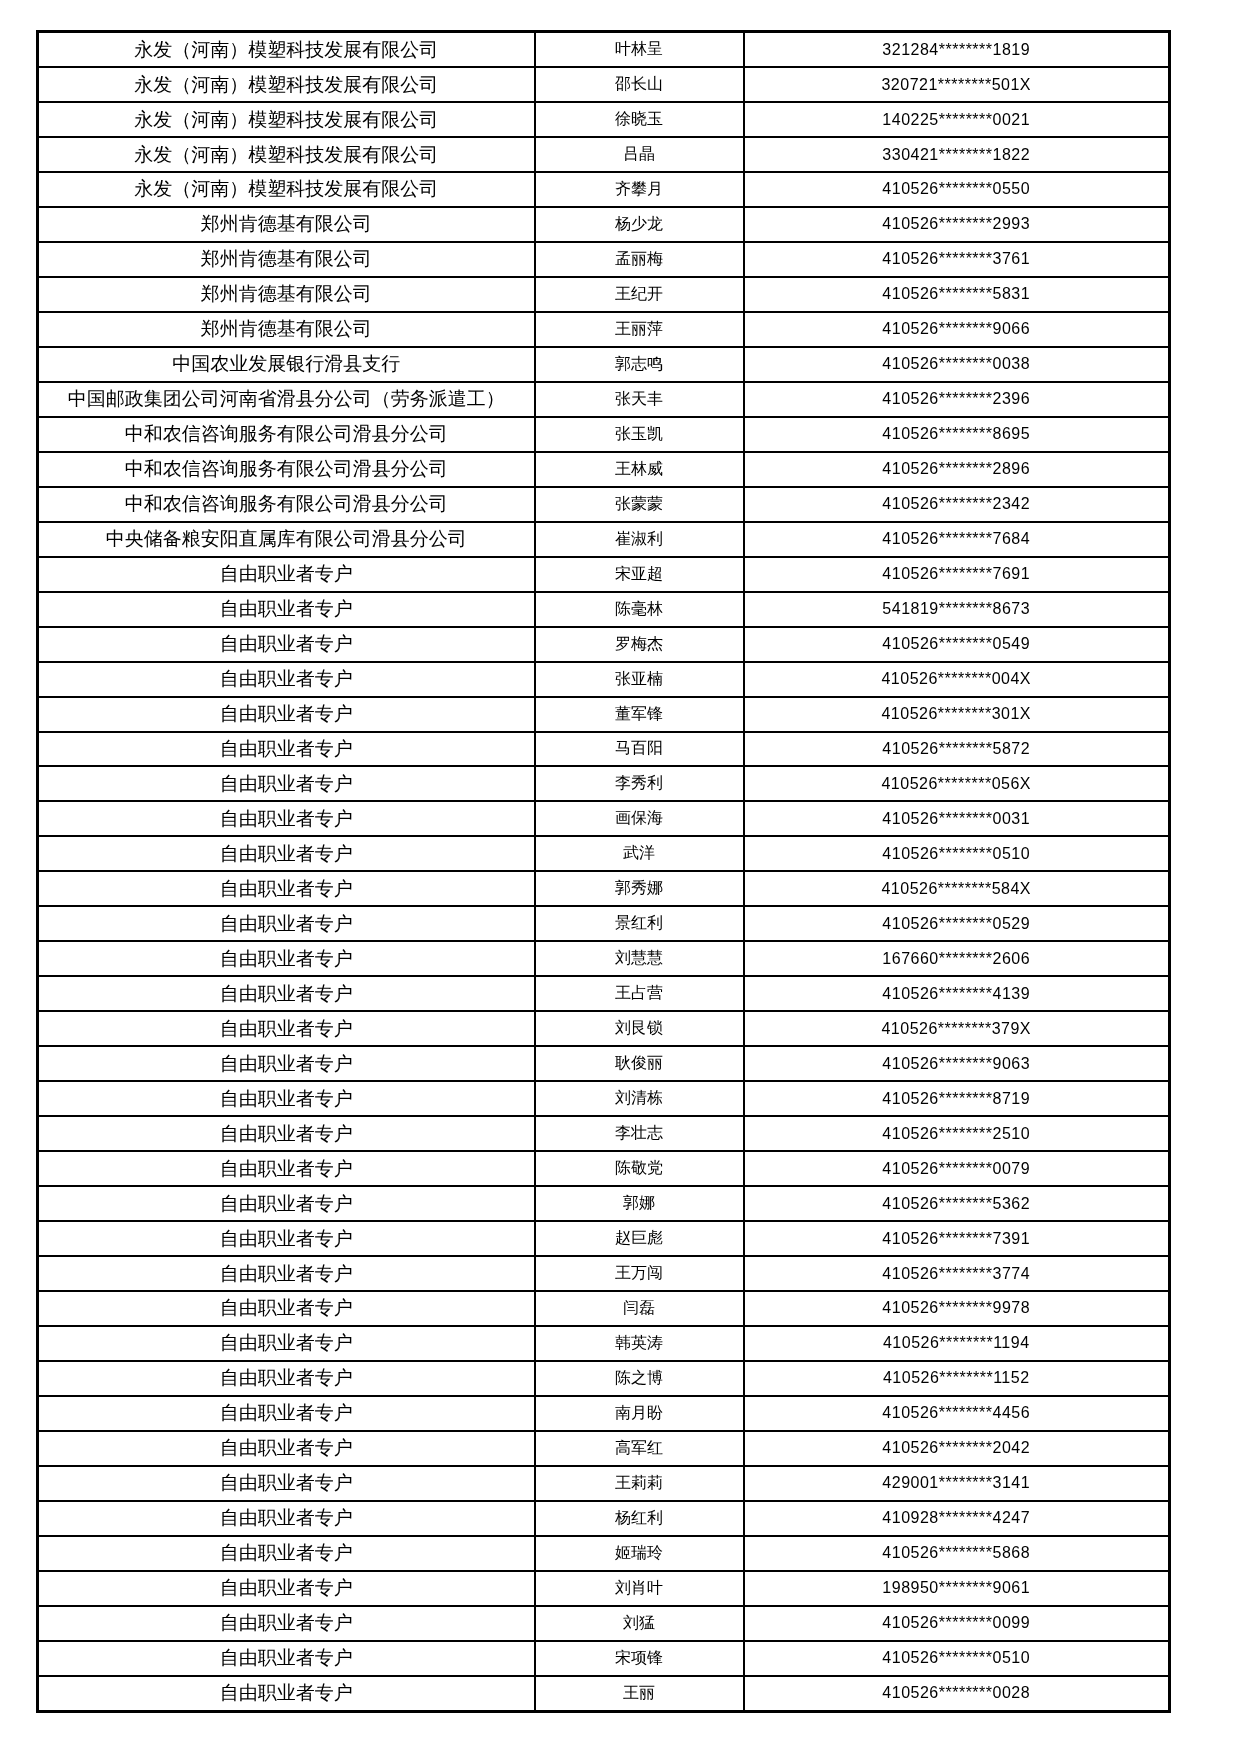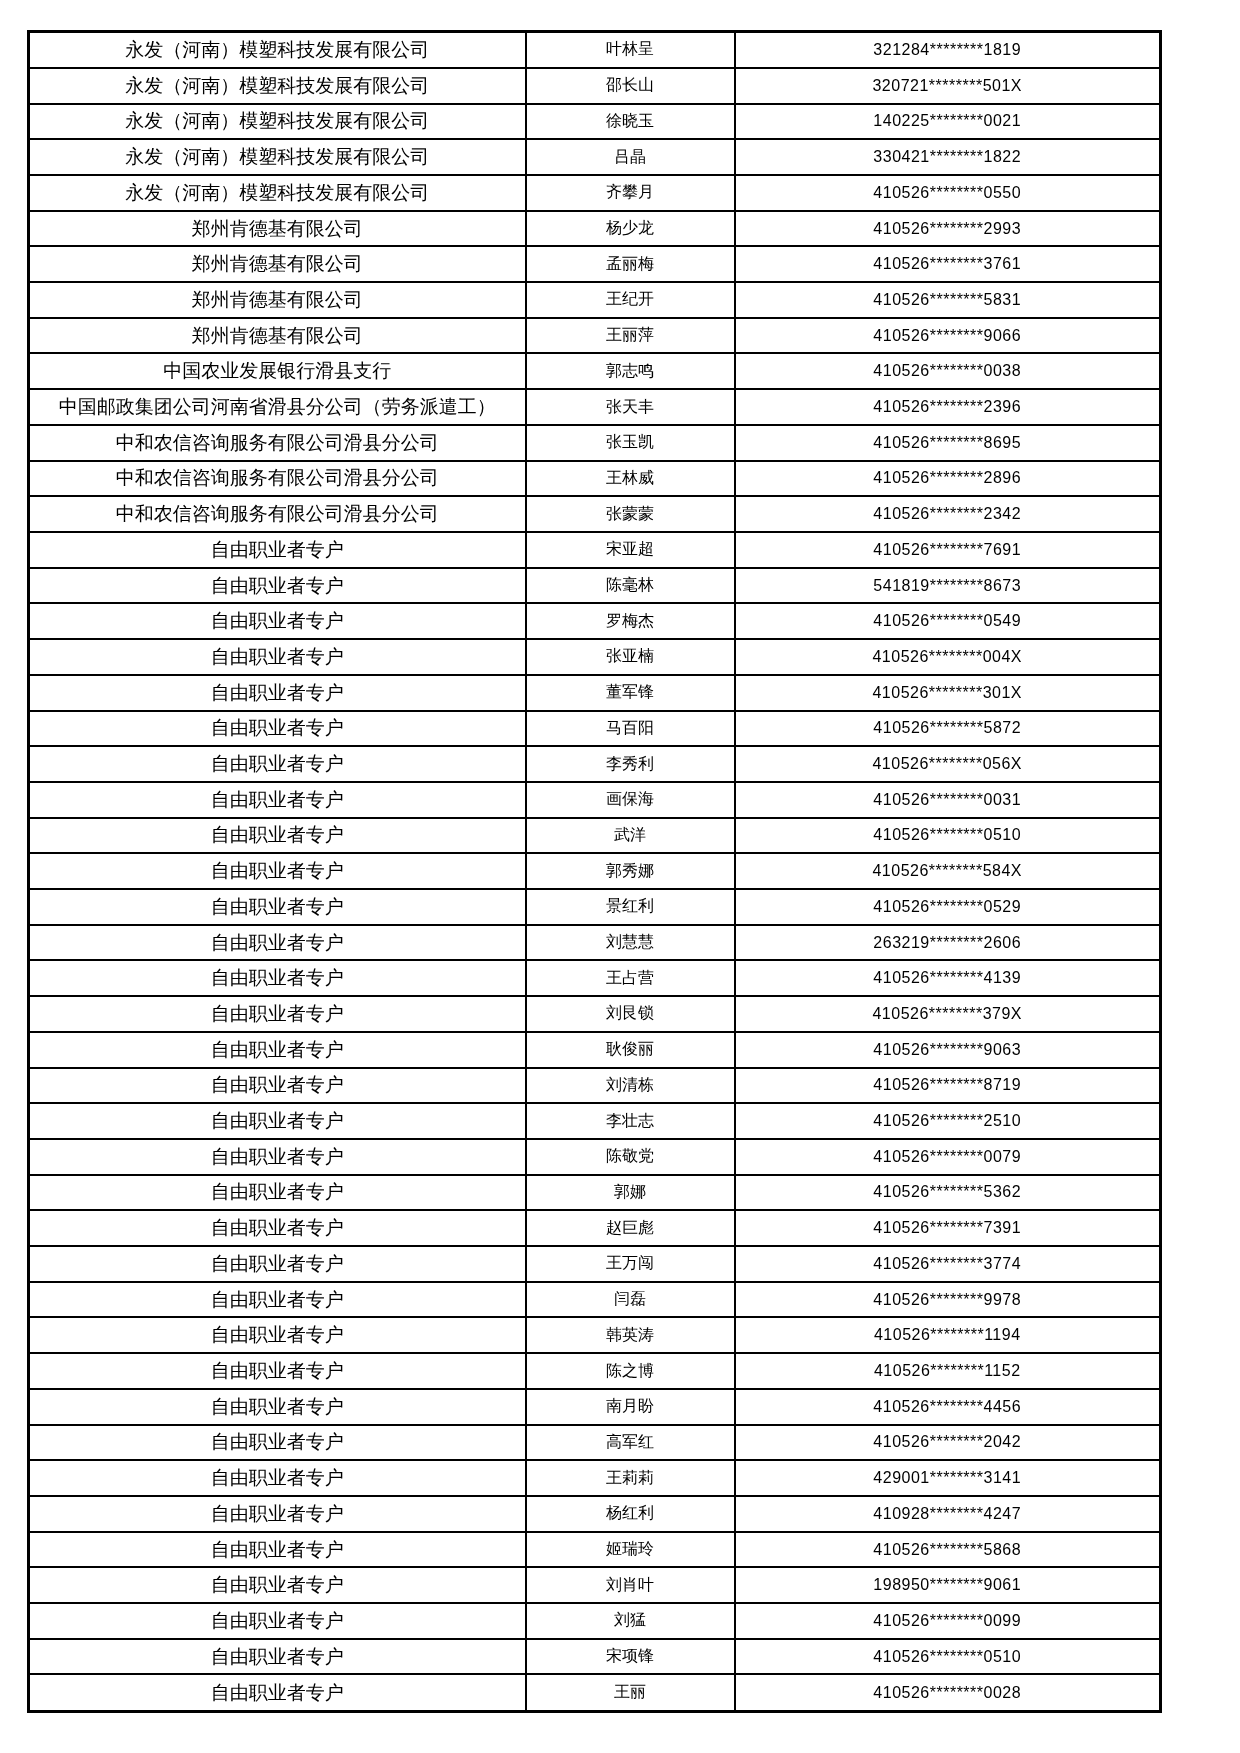--- a/index.html
+++ b/index.html
@@ -9,21 +9,21 @@
   }
   body {
     width: 1240px;
     height: 1753px;
     position: relative;
     font-family: "Liberation Serif", "DejaVu Serif", serif;
     color: #000000;
   }
   .page {
     position: absolute;
-    left: 4px;
+    left: 13px;
     top: 0;
     width: 1036px;
     height: 1753px;
     background: #ffffff;
   }
   table.roster {
     position: absolute;
     left: 23px;
     top: 30px;
     width: 1132px;
@@ -130,20 +130,25 @@
           <td class="company-cell">中和农信咨询服务有限公司滑县分公司</td>
           <td class="name-cell">王林威</td>
           <td class="id-cell">410526********2896</td>
         </tr>
         <tr>
           <td class="company-cell">中和农信咨询服务有限公司滑县分公司</td>
           <td class="name-cell">张蒙蒙</td>
           <td class="id-cell">410526********2342</td>
         </tr>
         <tr>
+          <td class="company-cell">中央储备粮安阳直属库有限公司滑县分公司</td>
+          <td class="name-cell">崔淑利</td>
+          <td class="id-cell">410526********7684</td>
+        </tr>
+        <tr>
           <td class="company-cell">自由职业者专户</td>
           <td class="name-cell">宋亚超</td>
           <td class="id-cell">410526********7691</td>
         </tr>
         <tr>
           <td class="company-cell">自由职业者专户</td>
           <td class="name-cell">陈毫林</td>
           <td class="id-cell">541819********8673</td>
         </tr>
         <tr>
@@ -187,21 +192,21 @@
           <td class="id-cell">410526********584X</td>
         </tr>
         <tr>
           <td class="company-cell">自由职业者专户</td>
           <td class="name-cell">景红利</td>
           <td class="id-cell">410526********0529</td>
         </tr>
         <tr>
           <td class="company-cell">自由职业者专户</td>
           <td class="name-cell">刘慧慧</td>
-          <td class="id-cell">263219********2606</td>
+          <td class="id-cell">167660********2606</td>
         </tr>
         <tr>
           <td class="company-cell">自由职业者专户</td>
           <td class="name-cell">王占营</td>
           <td class="id-cell">410526********4139</td>
         </tr>
         <tr>
           <td class="company-cell">自由职业者专户</td>
           <td class="name-cell">刘艮锁</td>
           <td class="id-cell">410526********379X</td>

